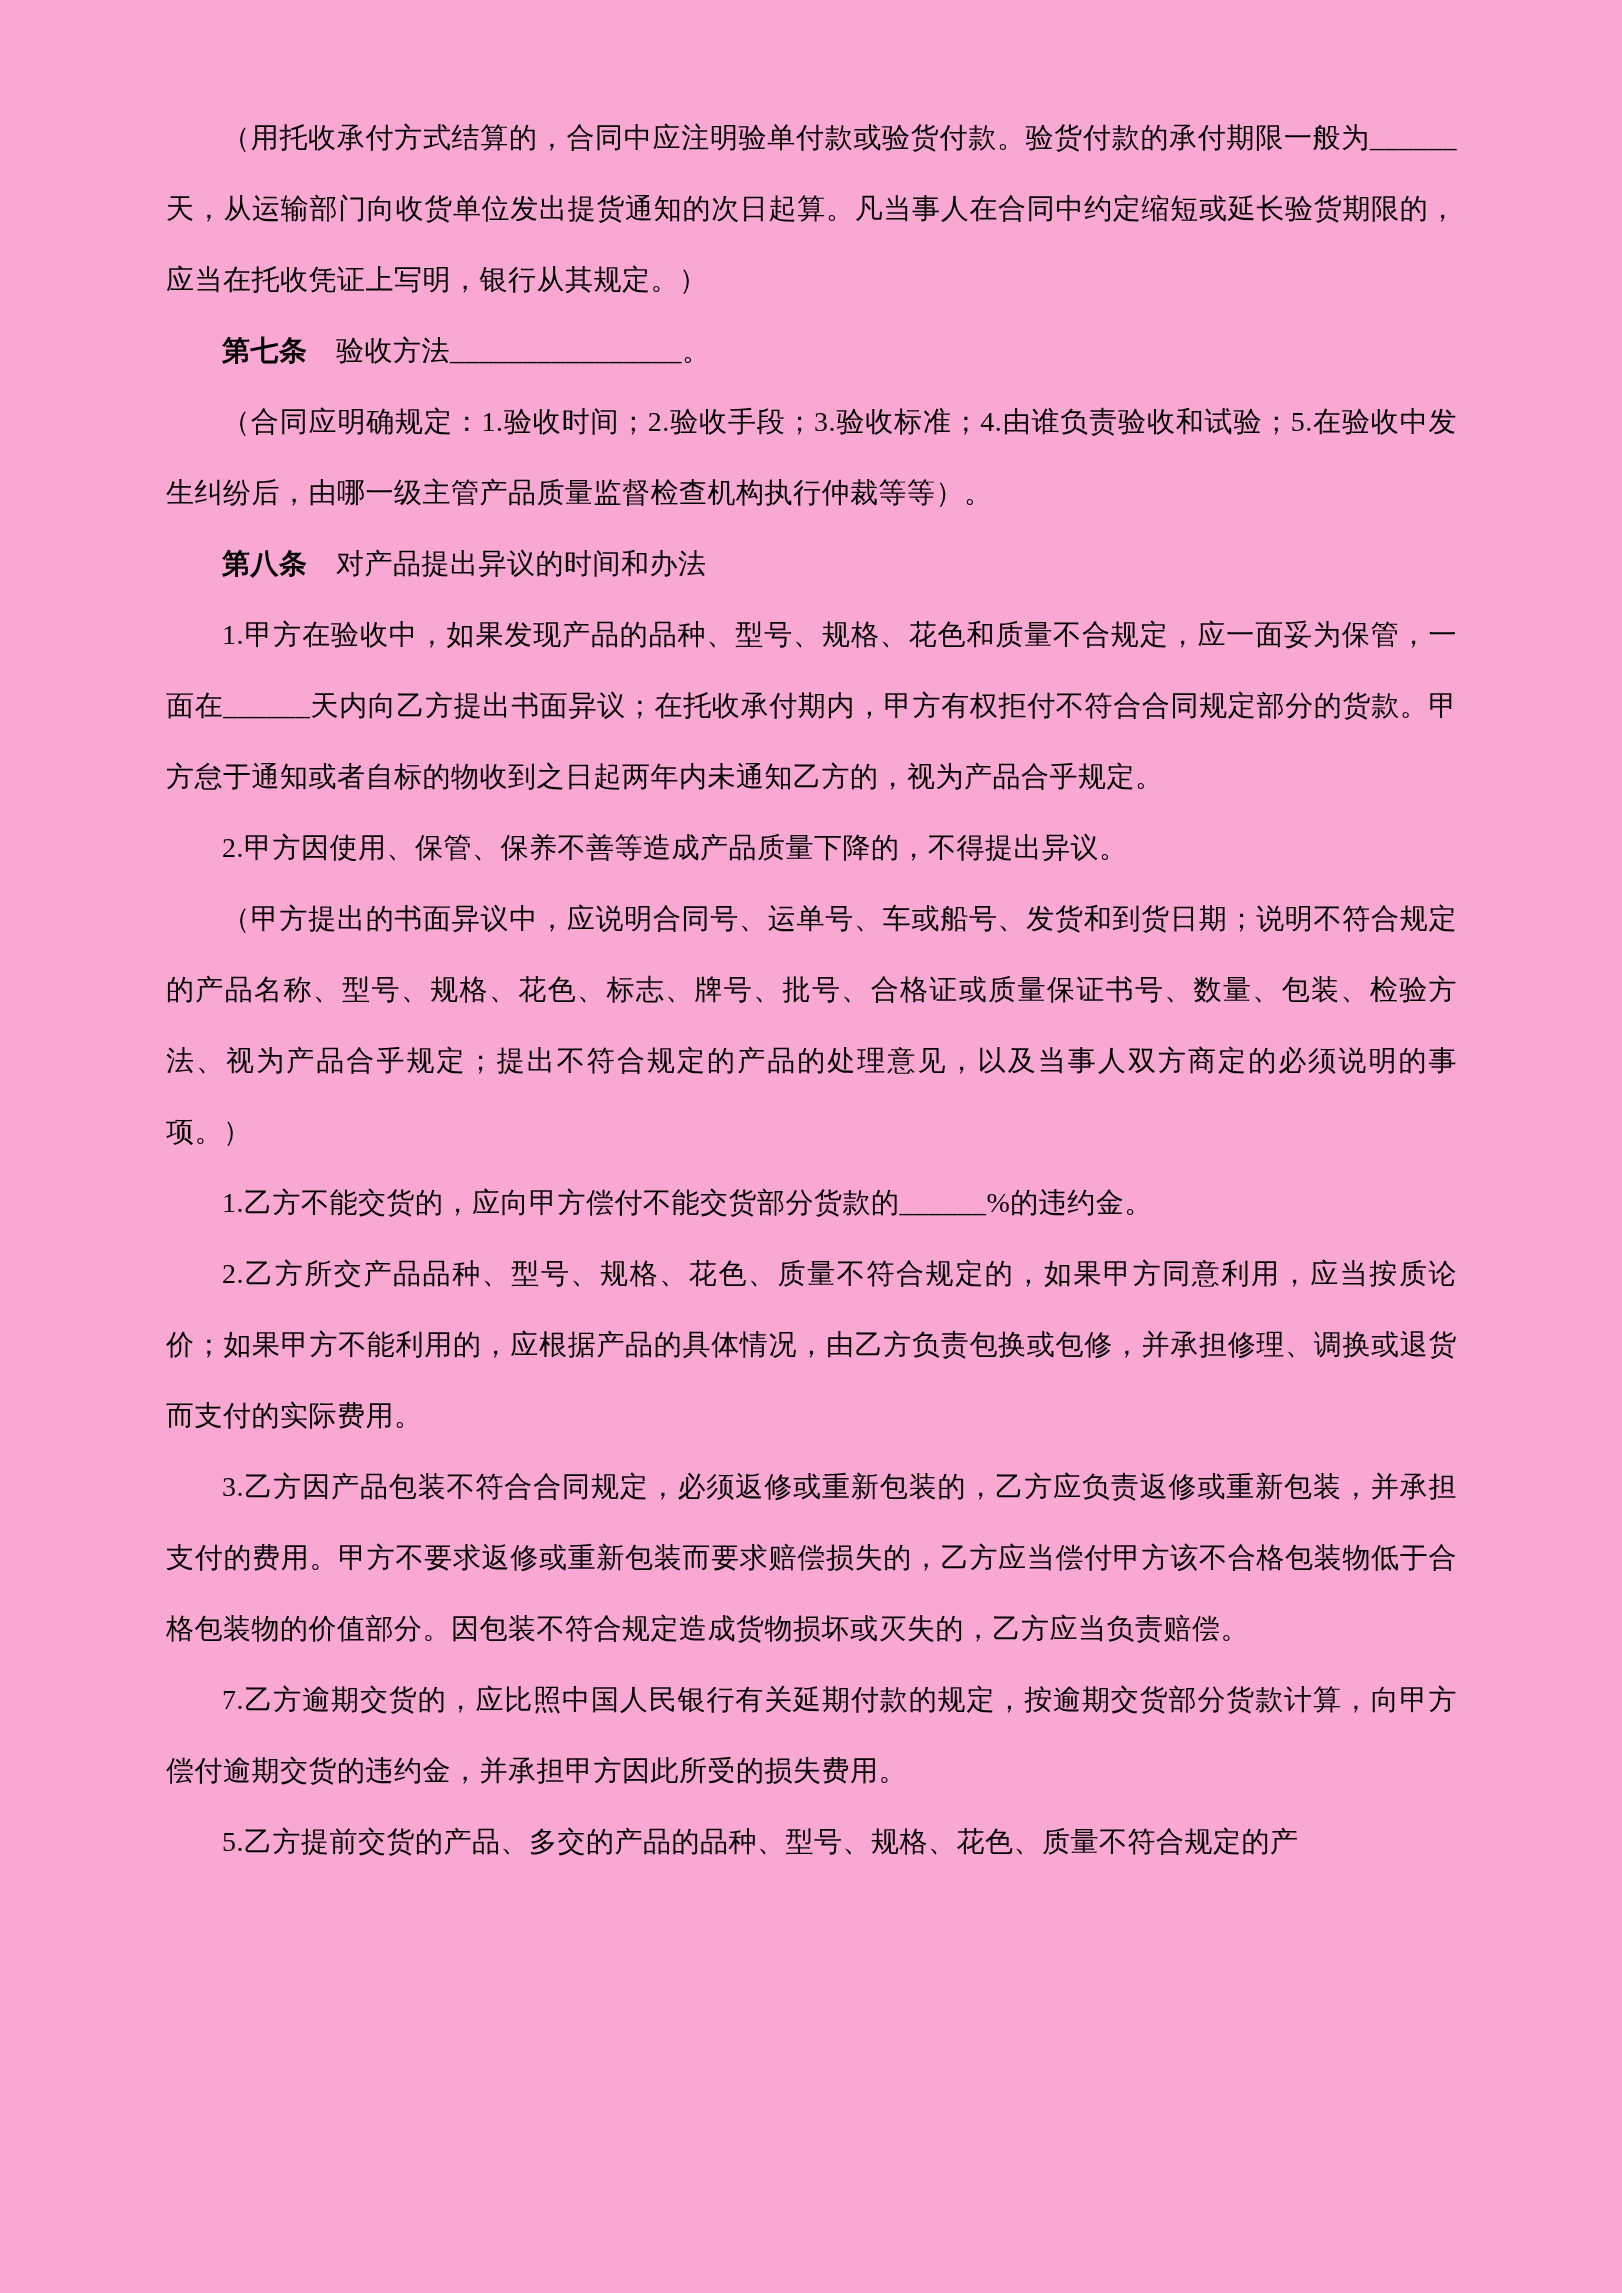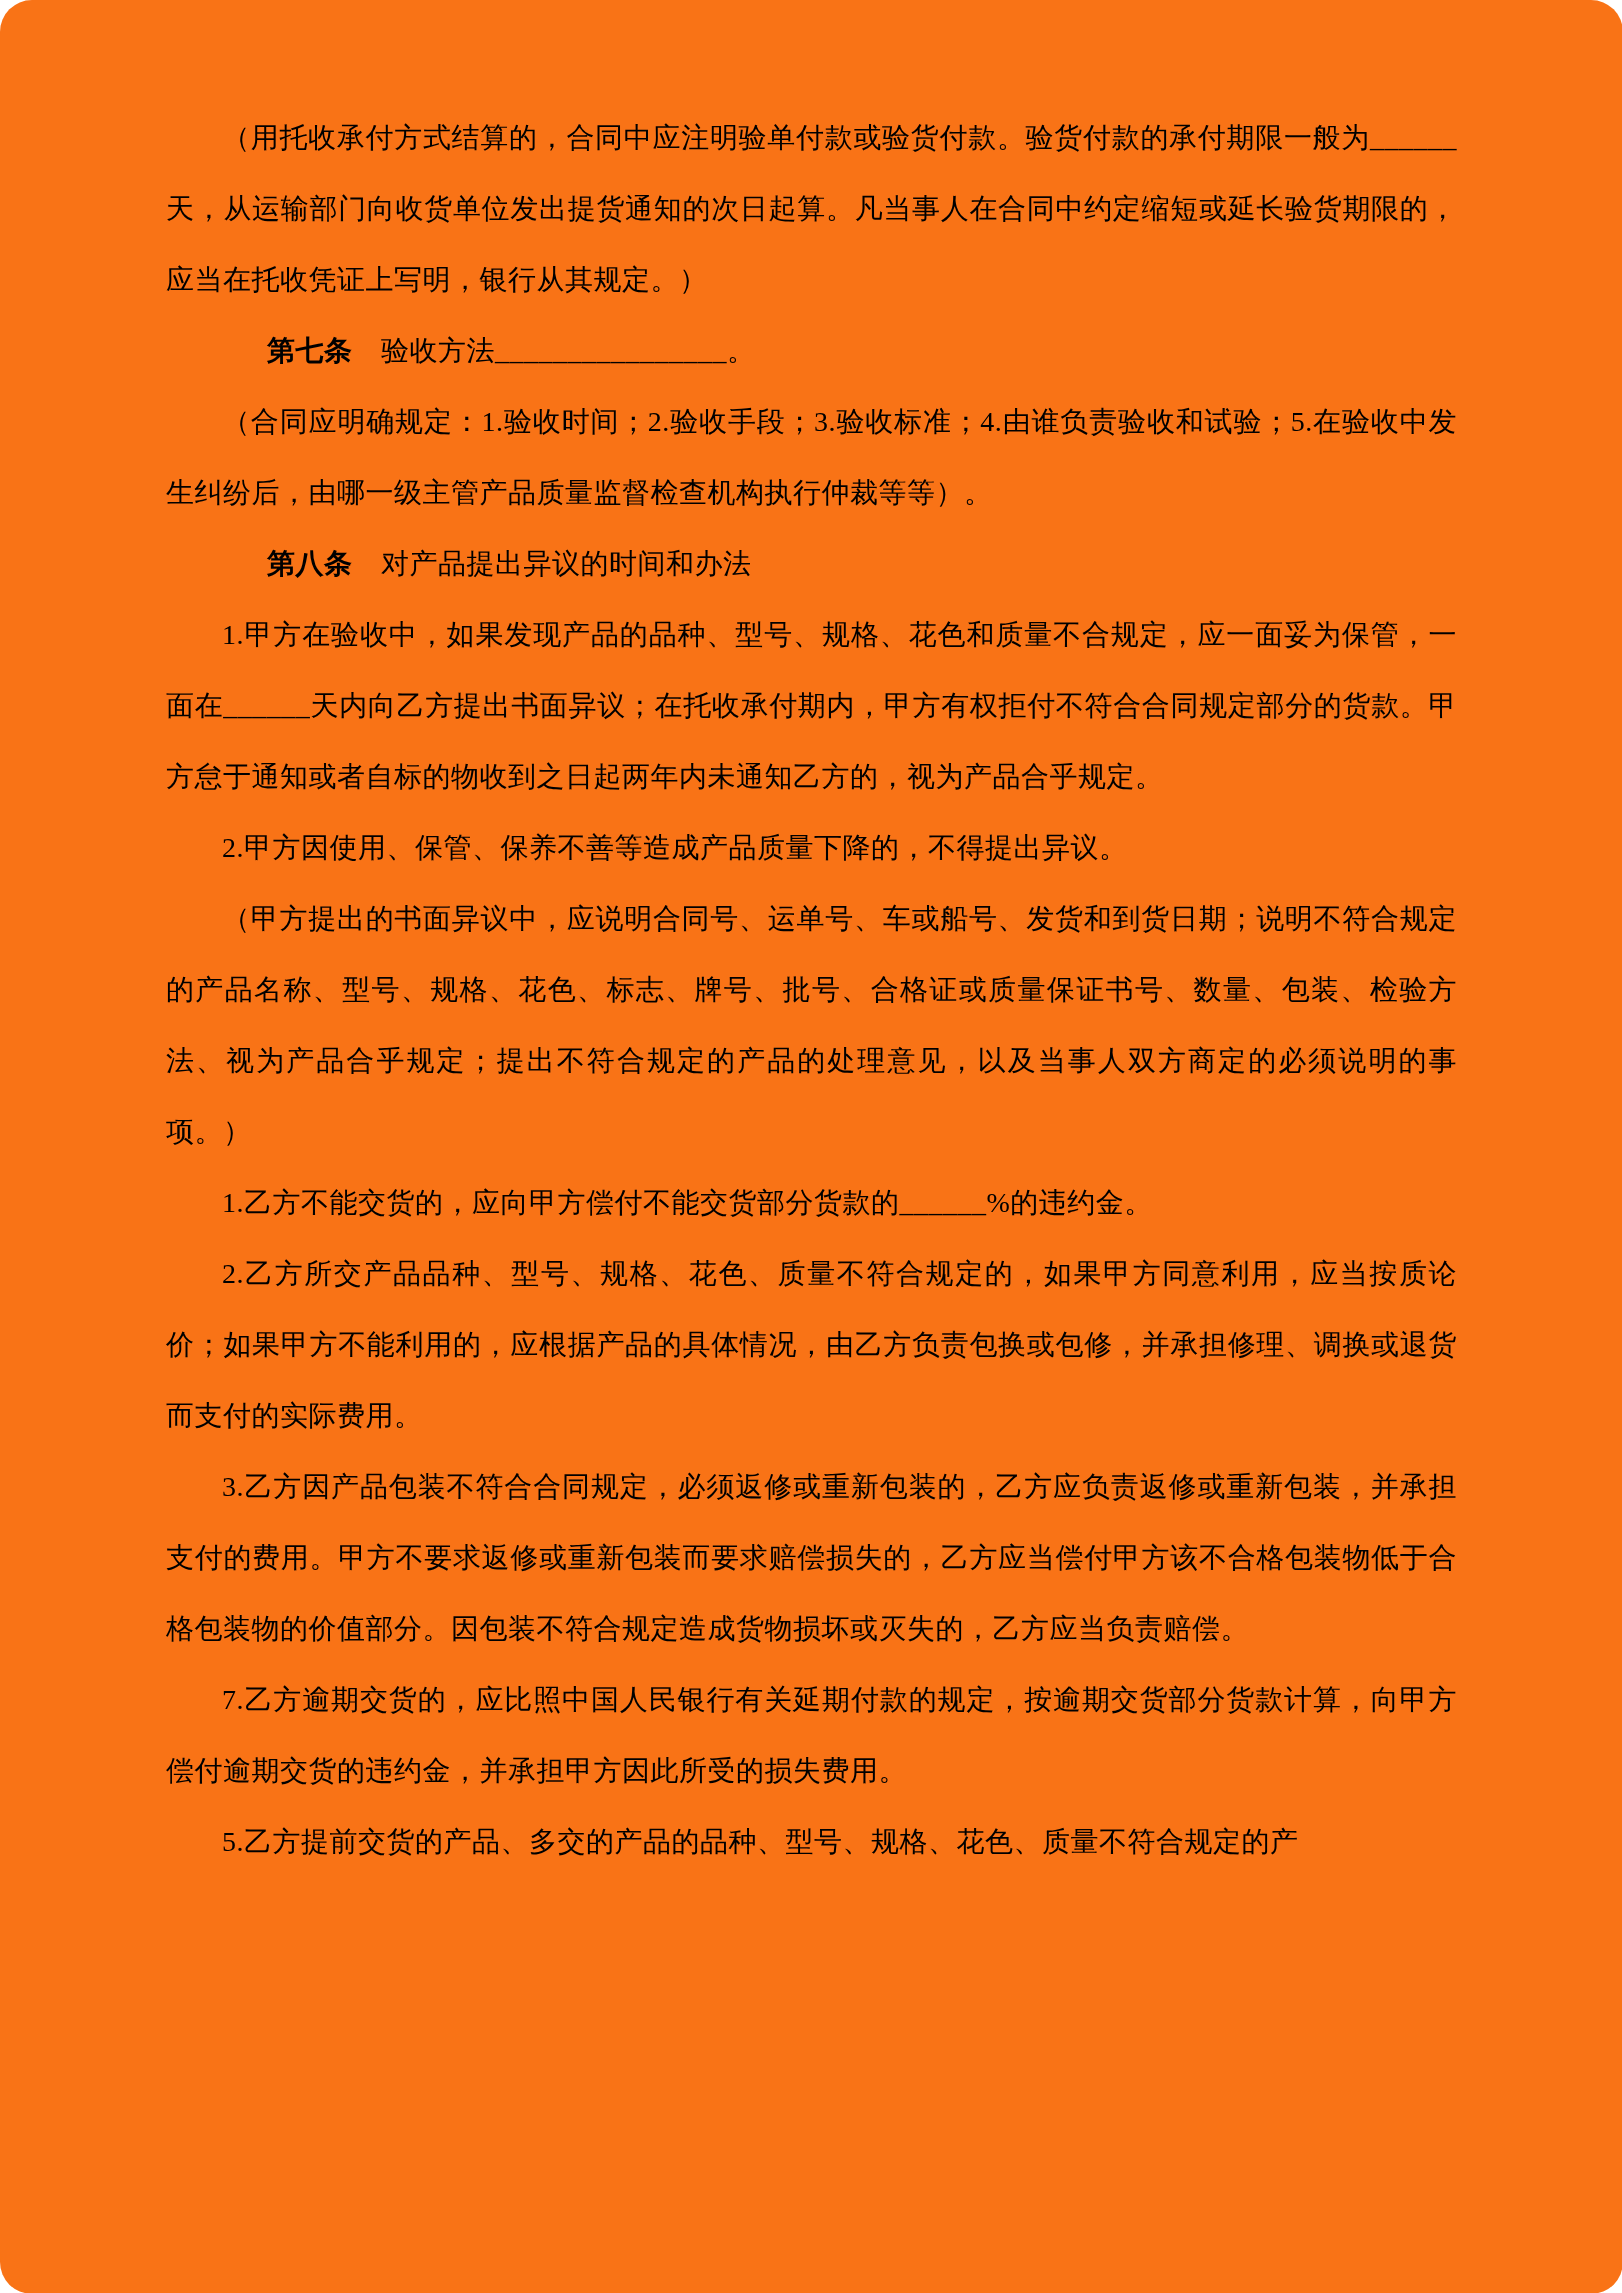--- a/index.html
+++ b/index.html
@@ -12,35 +12,33 @@
     height: 2294px;
     overflow: hidden;
     font-family: "Liberation Serif", "DejaVu Serif", serif;
     color: #000000;
   }
   .page {
     box-sizing: border-box;
     width: 1623px;
     height: 2294px;
     padding: 102px 166px 55px 166px;
-    background: #f97316;
-    border-radius: 32px;
+    background: #f9a8d4;
   }
   .para {
     margin: 0;
     font-size: 28px;
     line-height: 71px;
     text-align: justify;
     text-indent: 2em;
     letter-spacing: 0.5px;
     word-break: break-all;
   }
   .clause-label {
     font-weight: bold;
-    margin-left: 45px;
   }
 </style>
 </head>
 <body>
 
 <div class="page">
   <div id="doc-body">
       <p class="para"><span>（用托收承付方式结算的，合同中应注明验单付款或验货付款。验货付款的承付期限一般为______天，从运输部门向收货单位发出提货通知的次日起算。凡当事人在合同中约定缩短或延长验货期限的，应当在托收凭证上写明，银行从其规定。）</span></p>
       <p class="para"><strong class="clause-label">第七条</strong>　<span>验收方法________________。</span></p>
       <p class="para"><span>（合同应明确规定：1.验收时间；2.验收手段；3.验收标准；4.由谁负责验收和试验；5.在验收中发生纠纷后，由哪一级主管产品质量监督检查机构执行仲裁等等）。</span></p>

